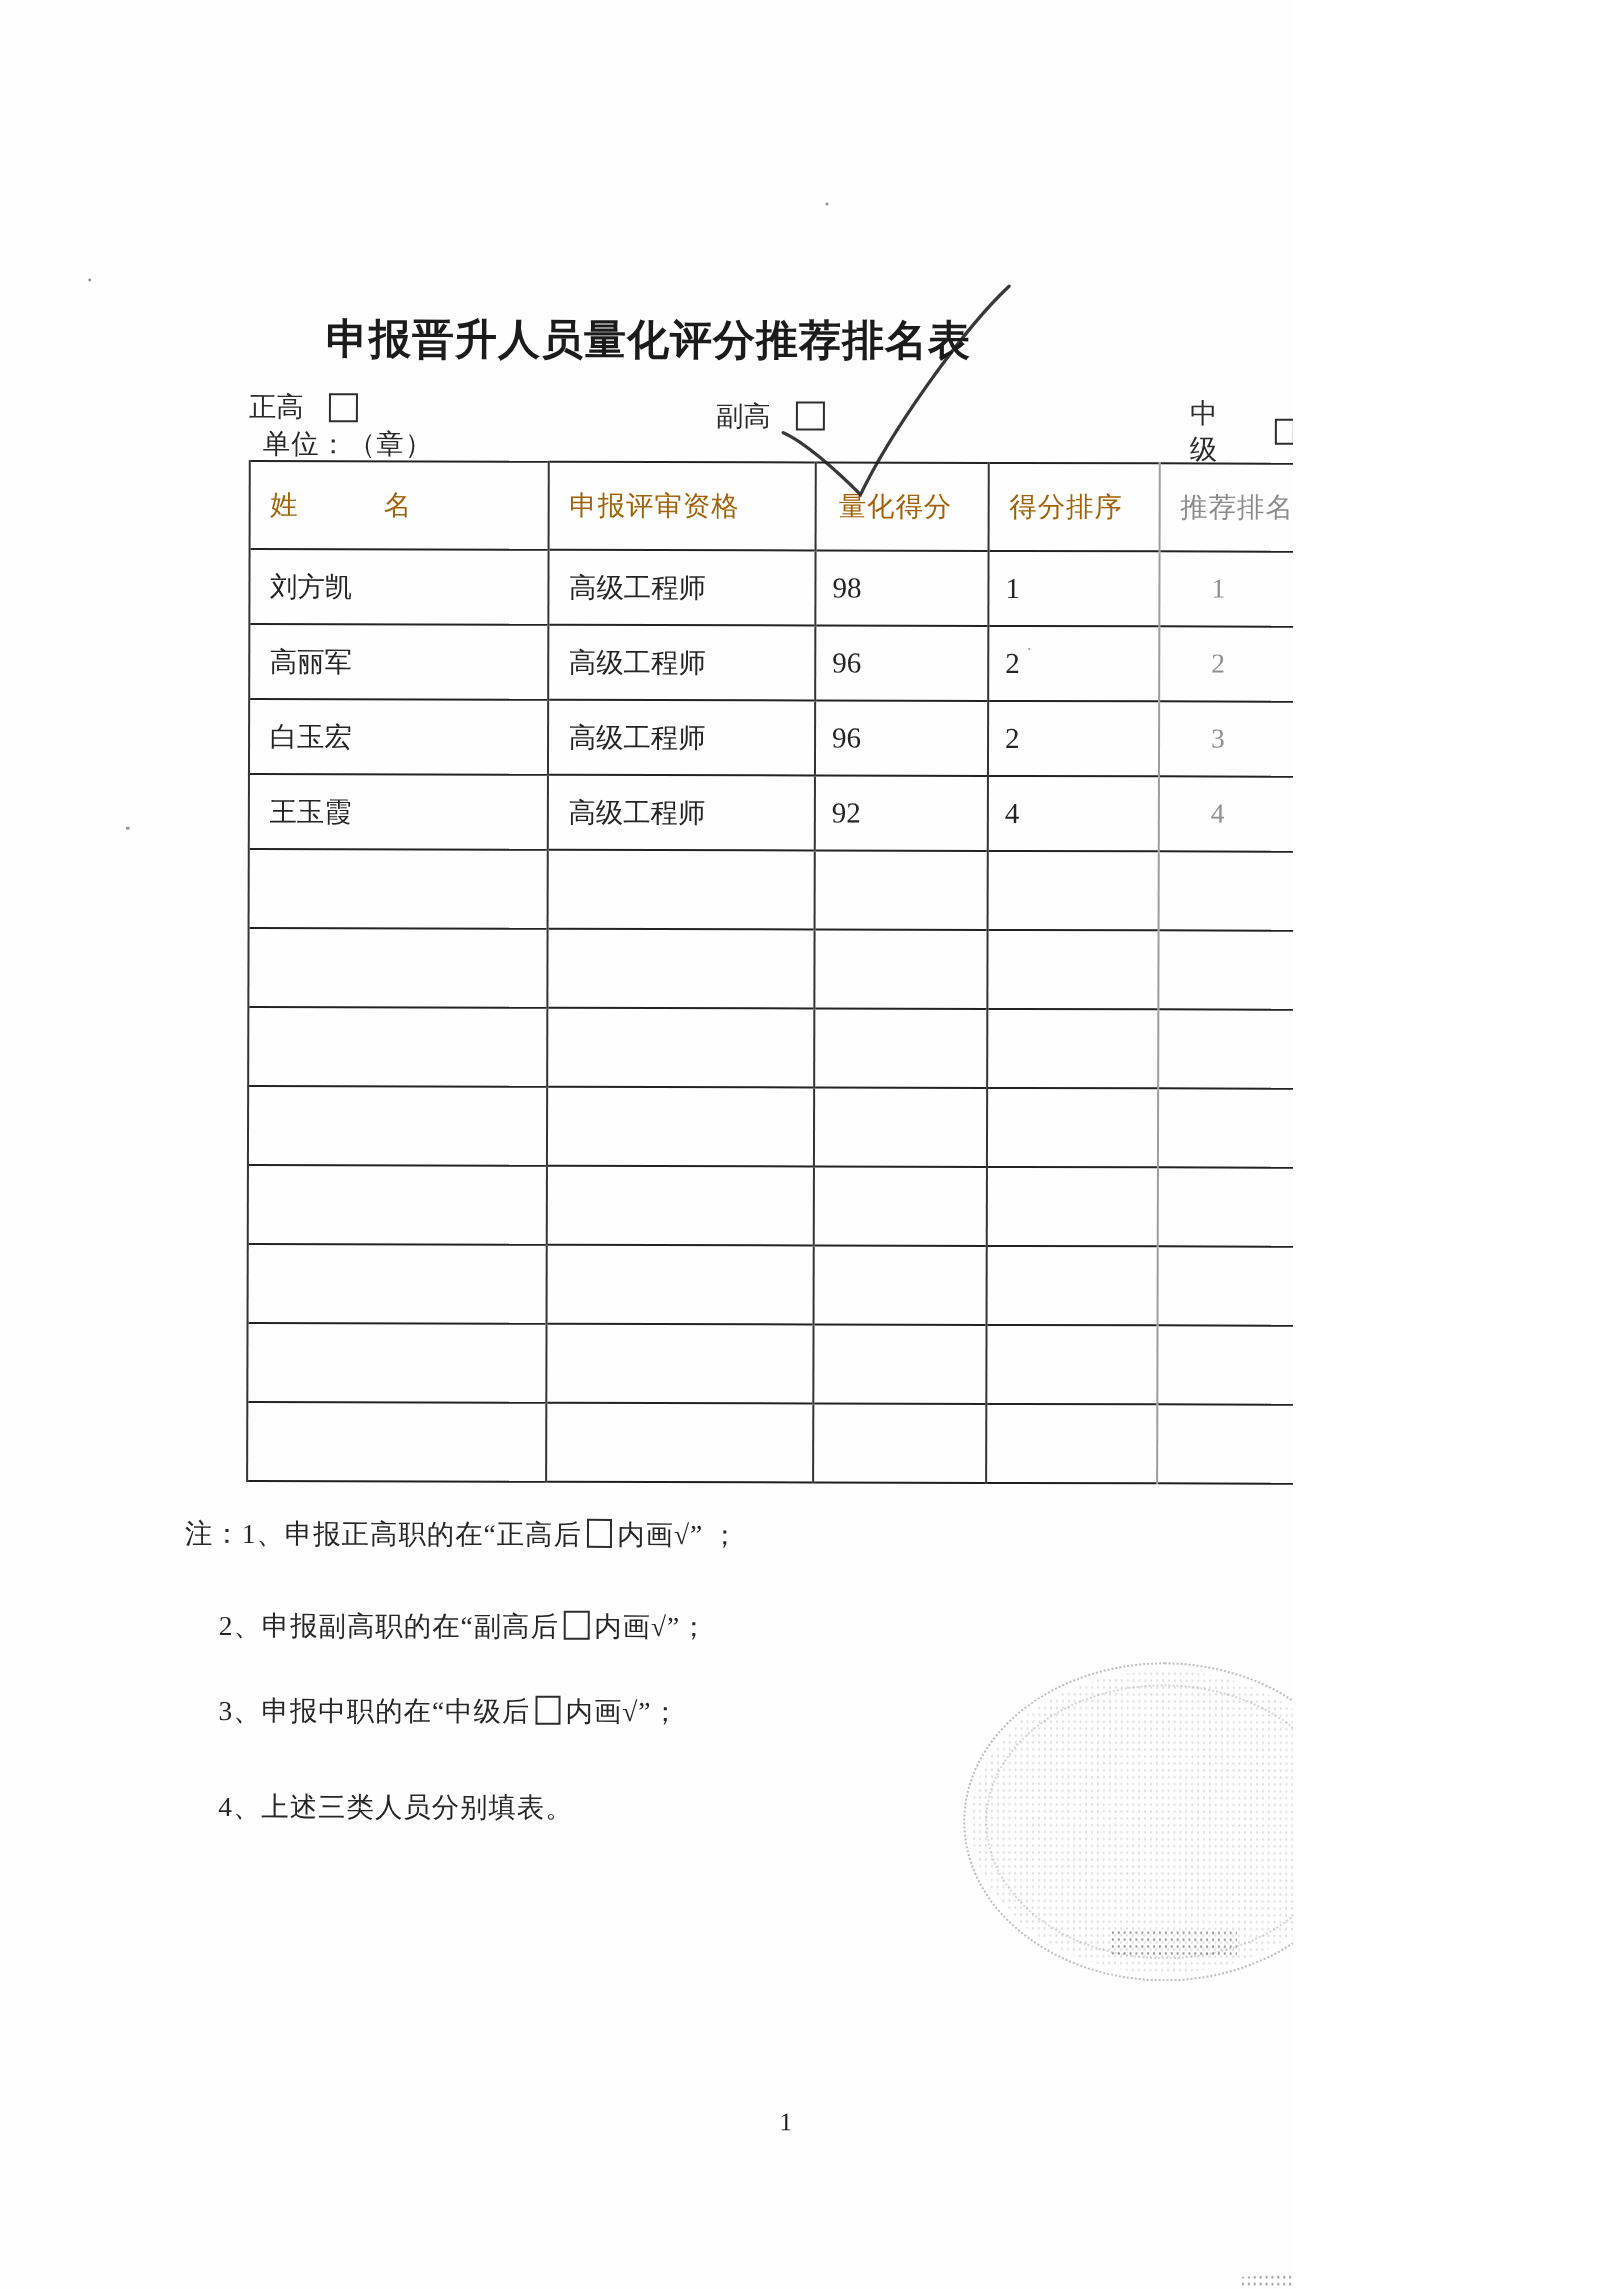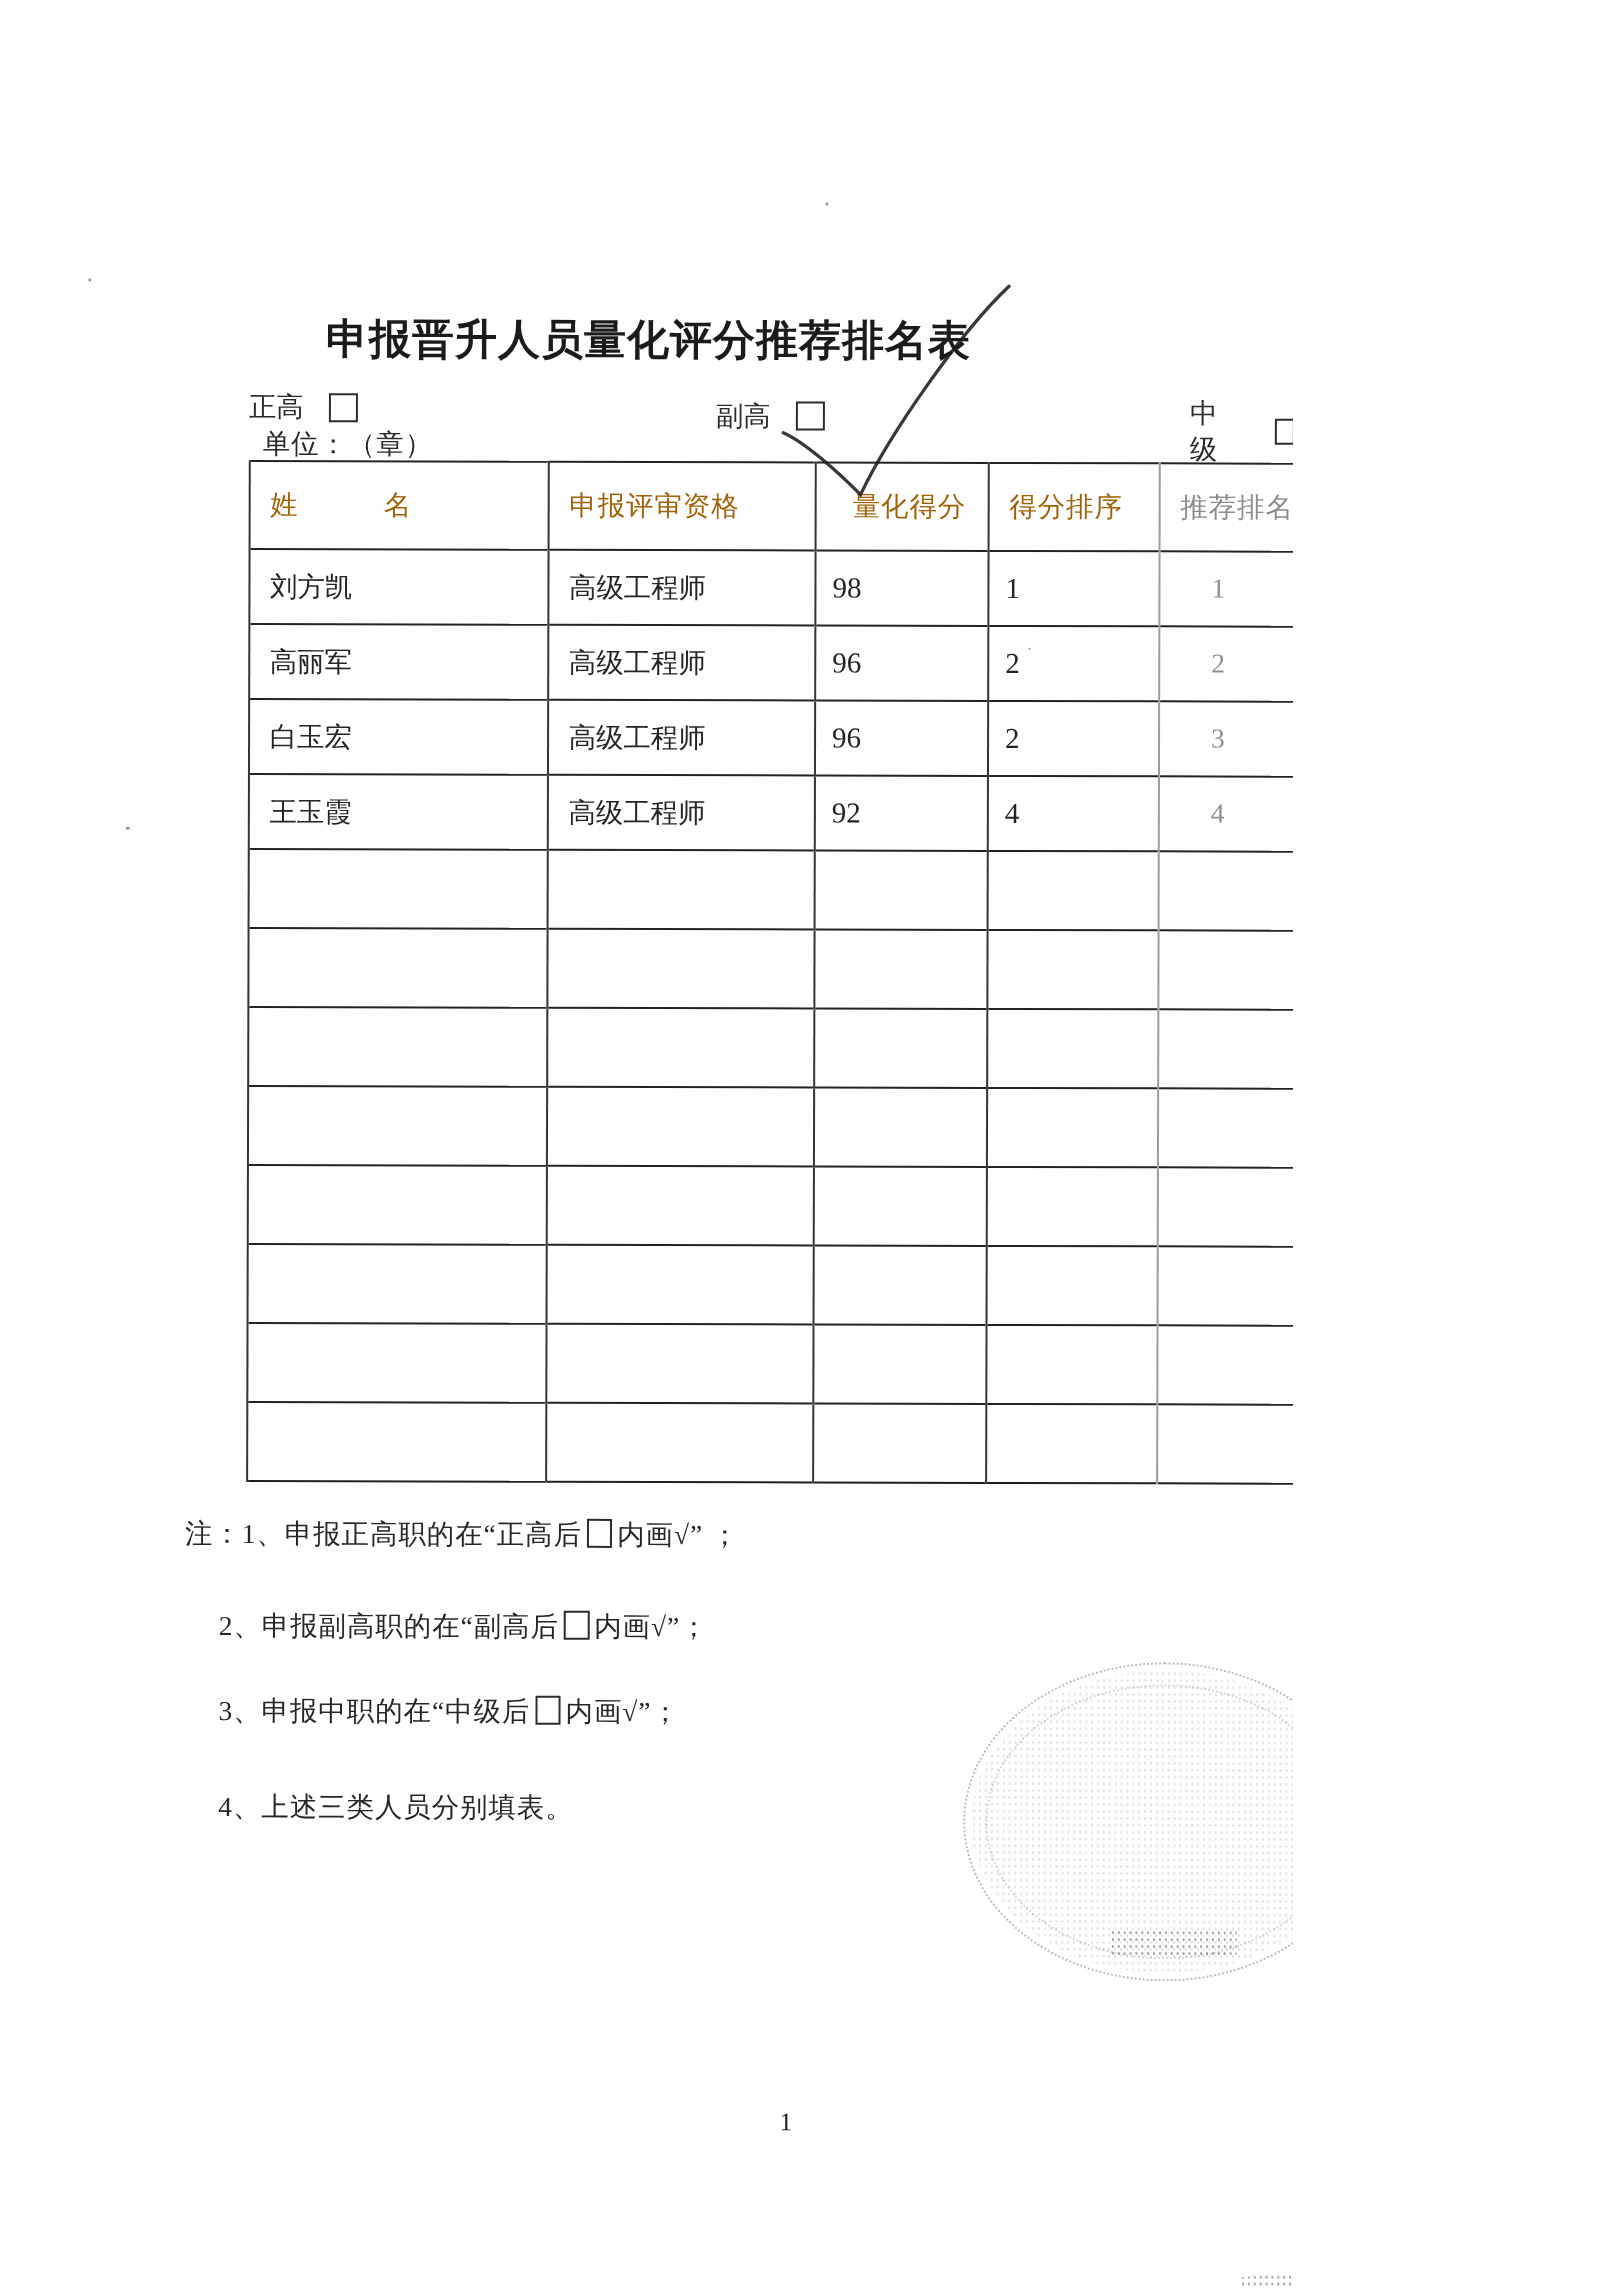--- a/index.html
+++ b/index.html
@@ -51,21 +51,21 @@
     overflow:hidden; white-space:nowrap;
   }
   .rank-table th { font-size:27.4px; letter-spacing:1px; color:#a16207; }
   .rank-table thead tr { height:88px; }
   .rank-table tbody.data tr { height:75px; }
   .rank-table tbody.blank tr { height:79px; }
   .rank-table th:nth-child(5), .rank-table td:nth-child(5) { border-left:2px solid #9d9d9d;margin-top:48px; }
   .rank-table th:nth-child(5) { color:#8b8b8b; }
   .rank-table td:nth-child(5) { color:#8f8f8f; padding-left:51px; }
   .rank-table td:nth-child(3), .rank-table td:nth-child(4) { font-size:29px;padding-left:16px; }
-  .rank-table th:nth-child(3) { padding-left:36px; }
+  .rank-table th:nth-child(3) { padding-left:22px; }
 
   
   .note-line { position:absolute; font-size:27.4px; color:#262626; letter-spacing:1px; white-space:nowrap; }
   .note-1 { left:186px; top:1517px; }
   .note-2 { left:220px; top:1609px; }
   .note-3 { left:220px; top:1694px; }
   .note-4 { left:220px; top:1754px;margin-top:36px; }
   .note-cbox {
     display:inline-block; width:25.5px; height:29px; margin:0 4.9px; vertical-align:-3.9px;
     border:2px solid #2d2d2d; box-sizing:border-box;

